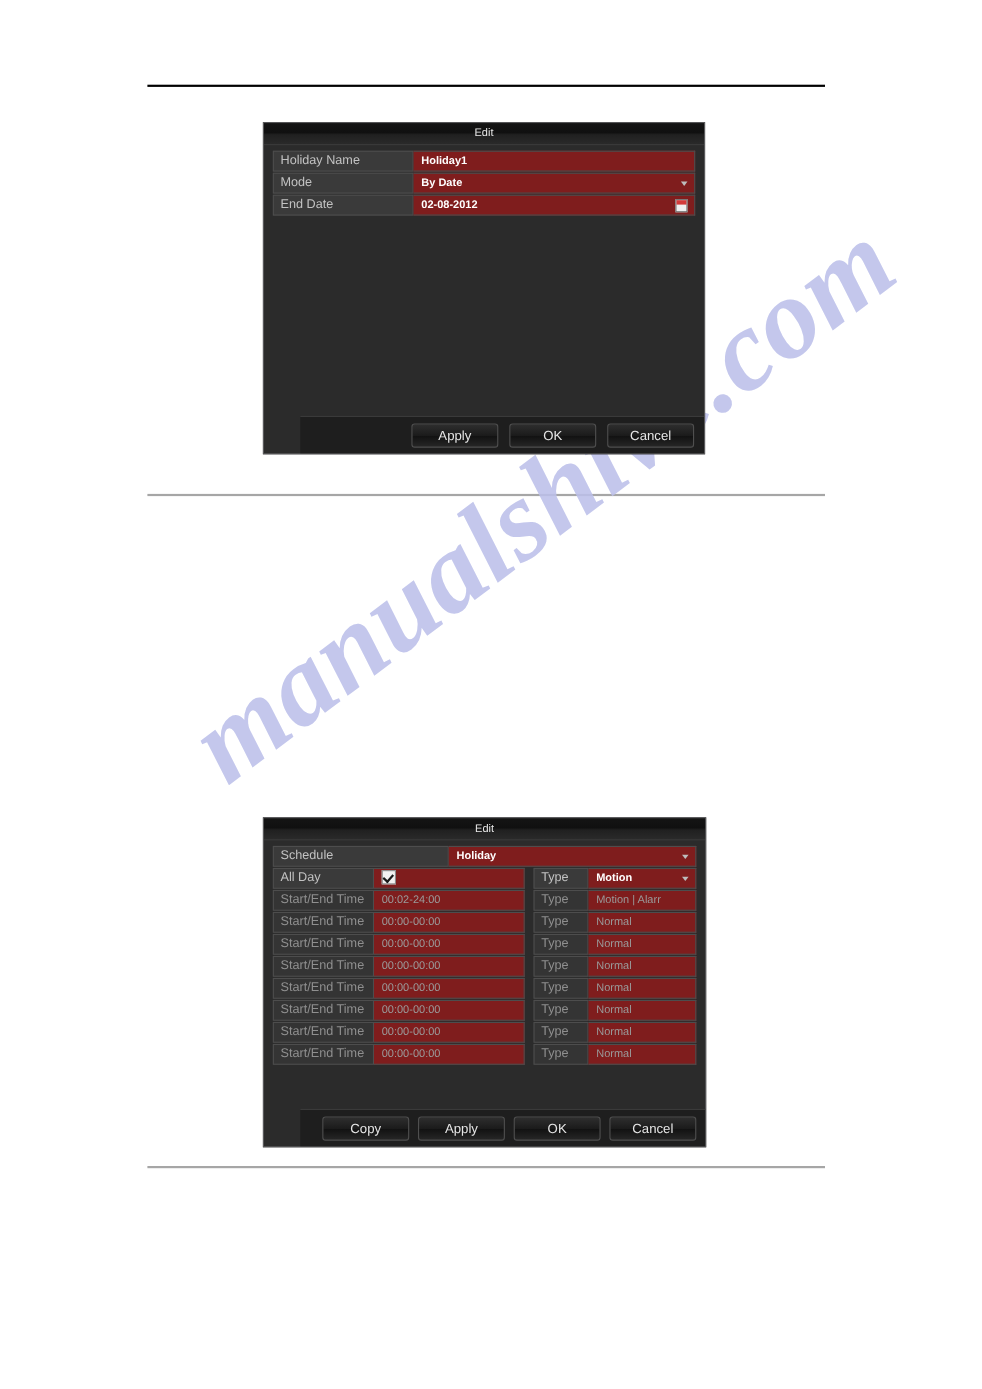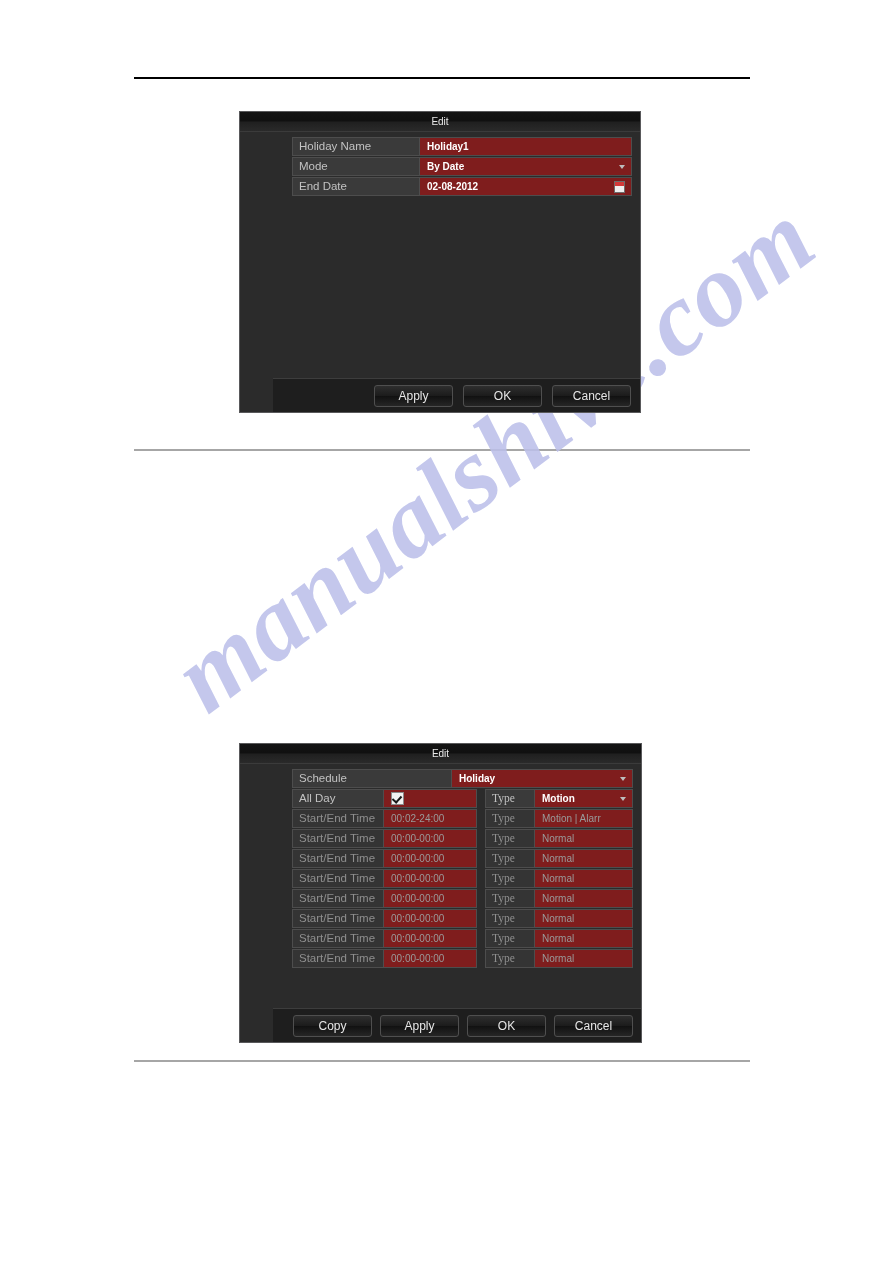--- a/index.html
+++ b/index.html
@@ -60,21 +60,20 @@
     height: 19px;
     line-height: 19px;
     text-align: center;
     font-size: 10px;
     color: #e8e8e8;
     background: linear-gradient(to bottom, #141414 0%, #101010 45%, #202020 55%, #2a2a2a 100%);
     border-bottom: 1px solid #3b3b3b;
   }
   .dialog .body {
     padding: 5px 8px 0 8px;
-    margin-left: 44px;
   }
 
   
   .row {
     display: flex;
     align-items: stretch;
     height: 19px;
     margin-bottom: 1px;
   }
   .cell-label {
@@ -187,21 +186,21 @@
   #dlg-holiday { left: 239px; top: 111px; width: 402px; height: 302px; }
   #dlg-holiday .lbl  { width: 128px; }
   #dlg-holiday .val  { flex: 1; }
 
   
   #dlg-schedule { left: 239px; top: 743px; width: 403px; height: 300px; }
   #dlg-schedule .sch-lbl { width: 160px; }
   #dlg-schedule .sch-val { flex: 1; }
   #dlg-schedule .t-lbl   { width: 92px; }
   #dlg-schedule .t-val   { flex: 1; }
-  #dlg-schedule .ty-lbl  { width: 50px; margin-left: 8px; font-family: Liberation Serif, serif; }
+  #dlg-schedule .ty-lbl  { width: 50px; margin-left: 8px; }
   #dlg-schedule .ty-val  { width: 98px; }
   #dlg-schedule .btnbar  { gap: 8px; padding-right: 8px; }
   #dlg-schedule .btn     { width: 79px; }
 </style>
 </head>
 <body>
 
 <div class="rule rule-top"></div>
 <div class="rule rule-mid"></div>
 <div class="rule rule-bottom"></div>

